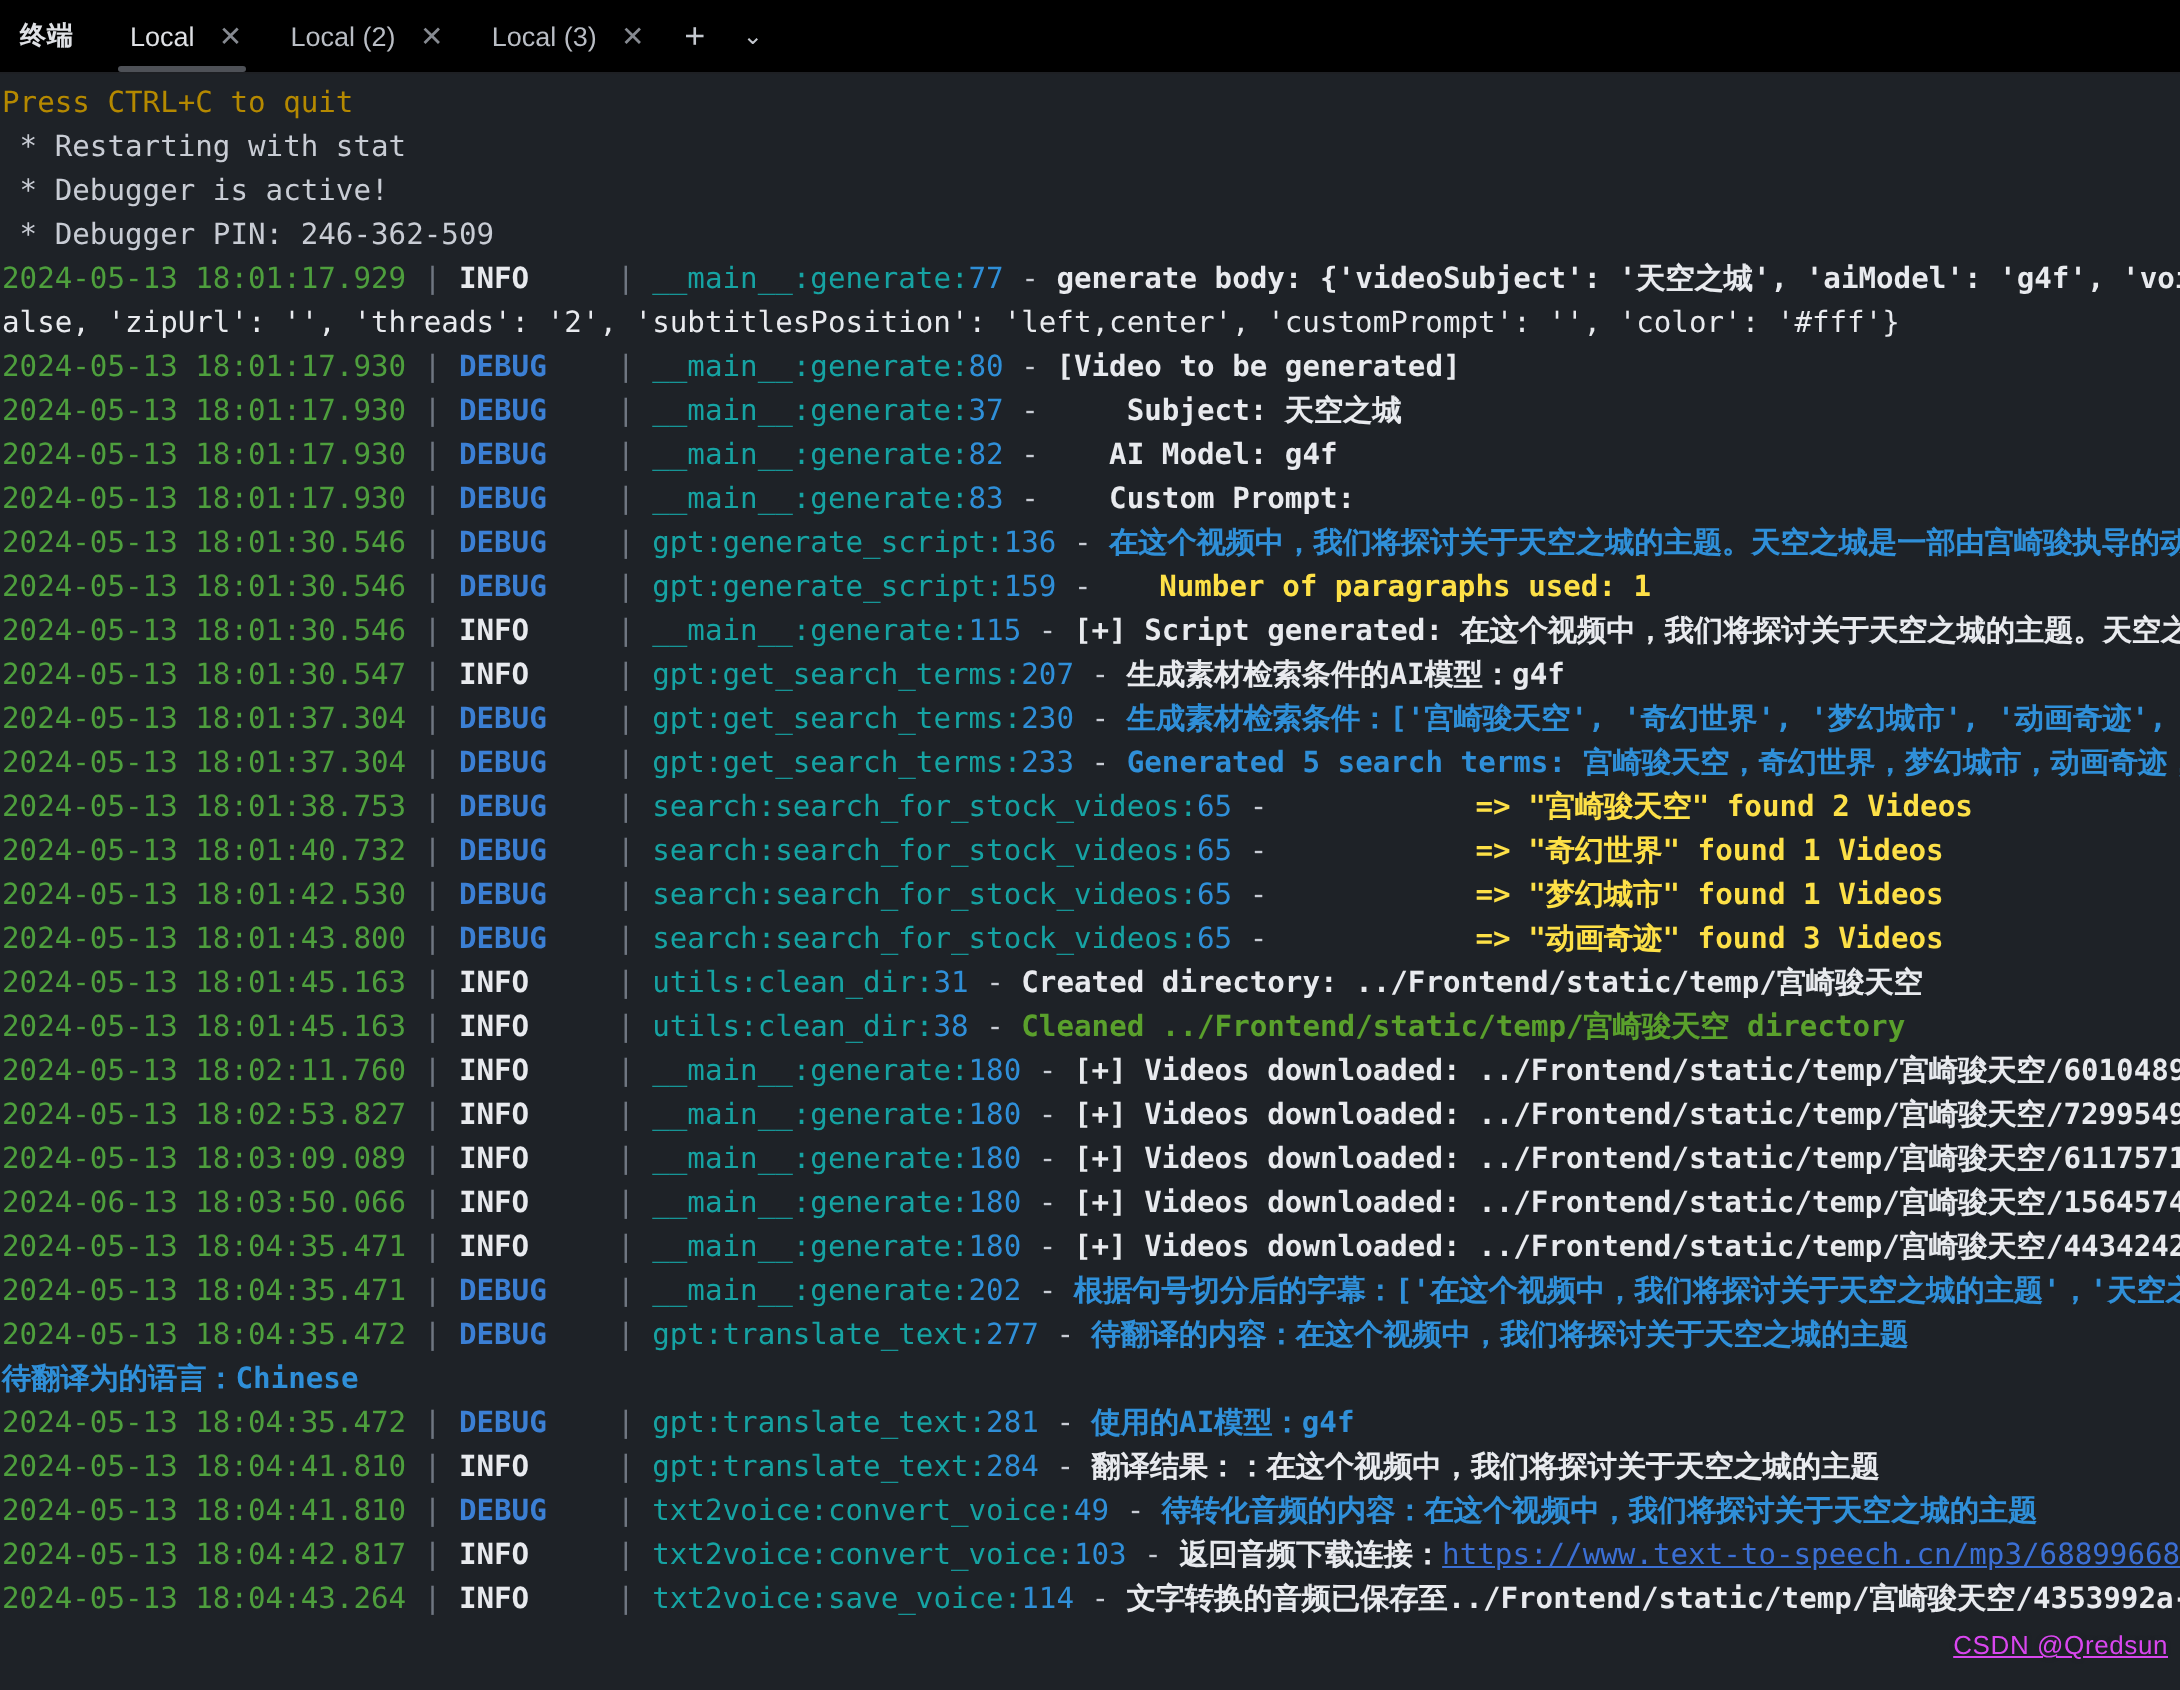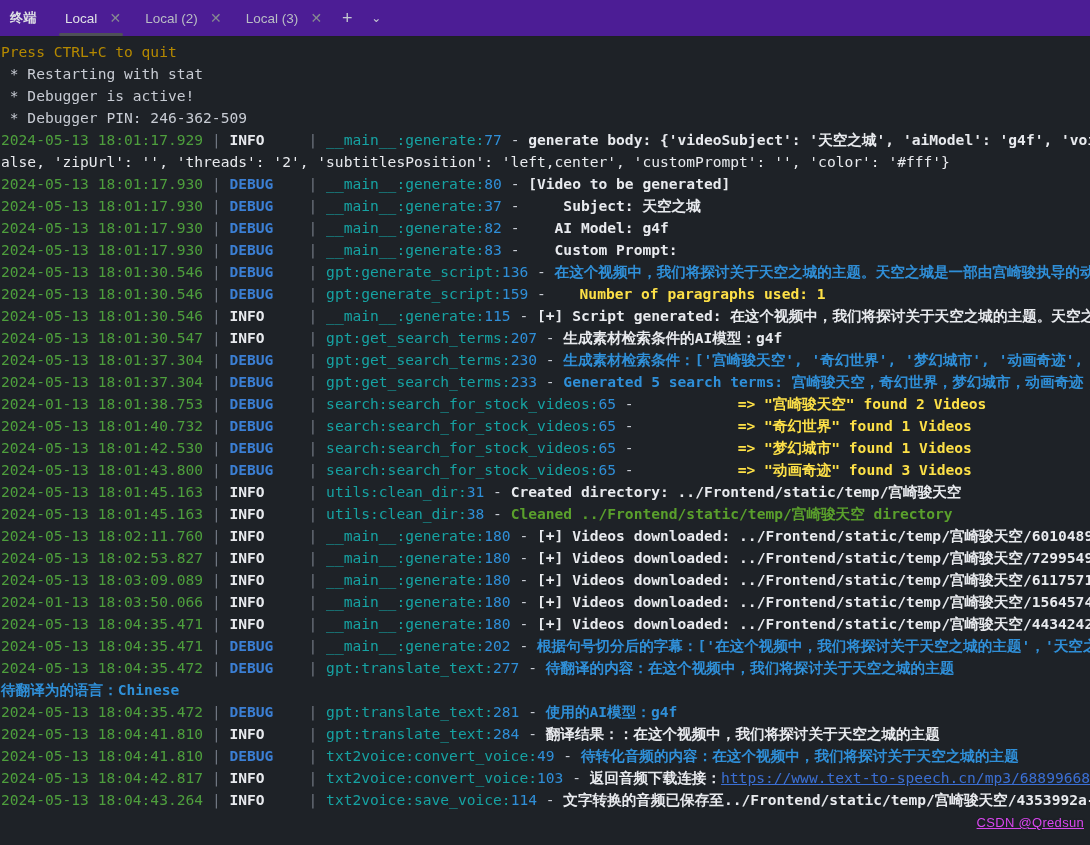--- a/index.html
+++ b/index.html
@@ -9,21 +9,21 @@
   }
   body {
     width: 1090px;
     height: 845px;
     overflow: hidden;
     font-family: "DejaVu Sans Mono", "Liberation Mono", monospace;
   }
   
   .tabbar {
     height: 36px;
-    background: #4c1d95;
+    background: #000000;
     display: flex;
     align-items: stretch;
     border-bottom: 1px solid #1e2024;
     font-family: "Liberation Sans", sans-serif;
     overflow: hidden;
   }
   .tool-label {
     display: flex;
     align-items: center;
     padding: 0 14px 0 10px;
@@ -147,30 +147,30 @@
       <div class="line"><span class="ts">2024-05-13 18:01:17.930</span><span class="sep"> | </span><span class="lvl-debug">DEBUG   </span><span class="sep"> | </span><span class="src">__main__:generate:</span><span class="srcnum">80</span><span class="dash"> - </span><span class="msg">[Video to be generated]</span></div>
       <div class="line"><span class="ts">2024-05-13 18:01:17.930</span><span class="sep"> | </span><span class="lvl-debug">DEBUG   </span><span class="sep"> | </span><span class="src">__main__:generate:</span><span class="srcnum">37</span><span class="dash"> - </span><span class="msg">    Subject: 天空之城</span></div>
       <div class="line"><span class="ts">2024-05-13 18:01:17.930</span><span class="sep"> | </span><span class="lvl-debug">DEBUG   </span><span class="sep"> | </span><span class="src">__main__:generate:</span><span class="srcnum">82</span><span class="dash"> - </span><span class="msg">   AI Model: g4f</span></div>
       <div class="line"><span class="ts">2024-05-13 18:01:17.930</span><span class="sep"> | </span><span class="lvl-debug">DEBUG   </span><span class="sep"> | </span><span class="src">__main__:generate:</span><span class="srcnum">83</span><span class="dash"> - </span><span class="msg">   Custom Prompt:</span></div>
       <div class="line"><span class="ts">2024-05-13 18:01:30.546</span><span class="sep"> | </span><span class="lvl-debug">DEBUG   </span><span class="sep"> | </span><span class="src">gpt:generate_script:</span><span class="srcnum">136</span><span class="dash"> - </span><span class="msg-b">在这个视频中，我们将探讨关于天空之城的主题。天空之城是一部由宫崎骏执导的动</span></div>
       <div class="line"><span class="ts">2024-05-13 18:01:30.546</span><span class="sep"> | </span><span class="lvl-debug">DEBUG   </span><span class="sep"> | </span><span class="src">gpt:generate_script:</span><span class="srcnum">159</span><span class="dash"> - </span><span class="msg-teal">Number of paragraphs used: 1</span></div>
       <div class="line"><span class="ts">2024-05-13 18:01:30.546</span><span class="sep"> | </span><span class="lvl-info">INFO    </span><span class="sep"> | </span><span class="src">__main__:generate:</span><span class="srcnum">115</span><span class="dash"> - </span><span class="msg">[+] Script generated: 在这个视频中，我们将探讨关于天空之城的主题。天空之城是</span></div>
       <div class="line"><span class="ts">2024-05-13 18:01:30.547</span><span class="sep"> | </span><span class="lvl-info">INFO    </span><span class="sep"> | </span><span class="src">gpt:get_search_terms:</span><span class="srcnum">207</span><span class="dash"> - </span><span class="msg">生成素材检索条件的AI模型：g4f</span></div>
       <div class="line"><span class="ts">2024-05-13 18:01:37.304</span><span class="sep"> | </span><span class="lvl-debug">DEBUG   </span><span class="sep"> | </span><span class="src">gpt:get_search_terms:</span><span class="srcnum">230</span><span class="dash"> - </span><span class="msg-b">生成素材检索条件：['宫崎骏天空', '奇幻世界', '梦幻城市', '动画奇迹', '幻</span></div>
       <div class="line"><span class="ts">2024-05-13 18:01:37.304</span><span class="sep"> | </span><span class="lvl-debug">DEBUG   </span><span class="sep"> | </span><span class="src">gpt:get_search_terms:</span><span class="srcnum">233</span><span class="dash"> - </span><span class="msg-b">Generated 5 search terms: 宫崎骏天空，奇幻世界，梦幻城市，动画奇迹，幻想</span></div>
-      <div class="line"><span class="ts">2024-01-13 18:01:38.753</span><span class="sep"> | </span><span class="lvl-debug">DEBUG   </span><span class="sep"> | </span><span class="src">search:search_for_stock_videos:</span><span class="srcnum">65</span><span class="dash"> - </span><span class="msg-teal">        =&gt; "宫崎骏天空" found 2 Videos</span></div>
+      <div class="line"><span class="ts">2024-05-13 18:01:38.753</span><span class="sep"> | </span><span class="lvl-debug">DEBUG   </span><span class="sep"> | </span><span class="src">search:search_for_stock_videos:</span><span class="srcnum">65</span><span class="dash"> - </span><span class="msg-teal">        =&gt; "宫崎骏天空" found 2 Videos</span></div>
       <div class="line"><span class="ts">2024-05-13 18:01:40.732</span><span class="sep"> | </span><span class="lvl-debug">DEBUG   </span><span class="sep"> | </span><span class="src">search:search_for_stock_videos:</span><span class="srcnum">65</span><span class="dash"> - </span><span class="msg-teal">        =&gt; "奇幻世界" found 1 Videos</span></div>
       <div class="line"><span class="ts">2024-05-13 18:01:42.530</span><span class="sep"> | </span><span class="lvl-debug">DEBUG   </span><span class="sep"> | </span><span class="src">search:search_for_stock_videos:</span><span class="srcnum">65</span><span class="dash"> - </span><span class="msg-teal">        =&gt; "梦幻城市" found 1 Videos</span></div>
       <div class="line"><span class="ts">2024-05-13 18:01:43.800</span><span class="sep"> | </span><span class="lvl-debug">DEBUG   </span><span class="sep"> | </span><span class="src">search:search_for_stock_videos:</span><span class="srcnum">65</span><span class="dash"> - </span><span class="msg-teal">        =&gt; "动画奇迹" found 3 Videos</span></div>
       <div class="line"><span class="ts">2024-05-13 18:01:45.163</span><span class="sep"> | </span><span class="lvl-info">INFO    </span><span class="sep"> | </span><span class="src">utils:clean_dir:</span><span class="srcnum">31</span><span class="dash"> - </span><span class="msg">Created directory: ../Frontend/static/temp/宫崎骏天空</span></div>
       <div class="line"><span class="ts">2024-05-13 18:01:45.163</span><span class="sep"> | </span><span class="lvl-info">INFO    </span><span class="sep"> | </span><span class="src">utils:clean_dir:</span><span class="srcnum">38</span><span class="dash"> - </span><span class="msg-green">Cleaned ../Frontend/static/temp/宫崎骏天空 directory</span></div>
       <div class="line"><span class="ts">2024-05-13 18:02:11.760</span><span class="sep"> | </span><span class="lvl-info">INFO    </span><span class="sep"> | </span><span class="src">__main__:generate:</span><span class="srcnum">180</span><span class="dash"> - </span><span class="msg">[+] Videos downloaded: ../Frontend/static/temp/宫崎骏天空/6010489-uhd_2160_</span></div>
       <div class="line"><span class="ts">2024-05-13 18:02:53.827</span><span class="sep"> | </span><span class="lvl-info">INFO    </span><span class="sep"> | </span><span class="src">__main__:generate:</span><span class="srcnum">180</span><span class="dash"> - </span><span class="msg">[+] Videos downloaded: ../Frontend/static/temp/宫崎骏天空/7299549-uhd_2160_</span></div>
       <div class="line"><span class="ts">2024-05-13 18:03:09.089</span><span class="sep"> | </span><span class="lvl-info">INFO    </span><span class="sep"> | </span><span class="src">__main__:generate:</span><span class="srcnum">180</span><span class="dash"> - </span><span class="msg">[+] Videos downloaded: ../Frontend/static/temp/宫崎骏天空/6117571-uhd_2160_</span></div>
-      <div class="line"><span class="ts">2024-01-13 18:03:50.066</span><span class="sep"> | </span><span class="lvl-info">INFO    </span><span class="sep"> | </span><span class="src">__main__:generate:</span><span class="srcnum">180</span><span class="dash"> - </span><span class="msg">[+] Videos downloaded: ../Frontend/static/temp/宫崎骏天空/15645748-hd_1080_</span></div>
+      <div class="line"><span class="ts">2024-06-13 18:03:50.066</span><span class="sep"> | </span><span class="lvl-info">INFO    </span><span class="sep"> | </span><span class="src">__main__:generate:</span><span class="srcnum">180</span><span class="dash"> - </span><span class="msg">[+] Videos downloaded: ../Frontend/static/temp/宫崎骏天空/15645748-hd_1080_</span></div>
       <div class="line"><span class="ts">2024-05-13 18:04:35.471</span><span class="sep"> | </span><span class="lvl-info">INFO    </span><span class="sep"> | </span><span class="src">__main__:generate:</span><span class="srcnum">180</span><span class="dash"> - </span><span class="msg">[+] Videos downloaded: ../Frontend/static/temp/宫崎骏天空/4434242-uhd_2160_</span></div>
       <div class="line"><span class="ts">2024-05-13 18:04:35.471</span><span class="sep"> | </span><span class="lvl-debug">DEBUG   </span><span class="sep"> | </span><span class="src">__main__:generate:</span><span class="srcnum">202</span><span class="dash"> - </span><span class="msg-b">根据句号切分后的字幕：['在这个视频中，我们将探讨关于天空之城的主题'，'天空之</span></div>
       <div class="line"><span class="ts">2024-05-13 18:04:35.472</span><span class="sep"> | </span><span class="lvl-debug">DEBUG   </span><span class="sep"> | </span><span class="src">gpt:translate_text:</span><span class="srcnum">277</span><span class="dash"> - </span><span class="msg-b">待翻译的内容：在这个视频中，我们将探讨关于天空之城的主题</span></div>
       <div class="line"><span class="msg-b">待翻译为的语言：Chinese</span></div>
       <div class="line"><span class="ts">2024-05-13 18:04:35.472</span><span class="sep"> | </span><span class="lvl-debug">DEBUG   </span><span class="sep"> | </span><span class="src">gpt:translate_text:</span><span class="srcnum">281</span><span class="dash"> - </span><span class="msg-b">使用的AI模型：g4f</span></div>
       <div class="line"><span class="ts">2024-05-13 18:04:41.810</span><span class="sep"> | </span><span class="lvl-info">INFO    </span><span class="sep"> | </span><span class="src">gpt:translate_text:</span><span class="srcnum">284</span><span class="dash"> - </span><span class="msg">翻译结果：：在这个视频中，我们将探讨关于天空之城的主题</span></div>
       <div class="line"><span class="ts">2024-05-13 18:04:41.810</span><span class="sep"> | </span><span class="lvl-debug">DEBUG   </span><span class="sep"> | </span><span class="src">txt2voice:convert_voice:</span><span class="srcnum">49</span><span class="dash"> - </span><span class="msg-b">待转化音频的内容：在这个视频中，我们将探讨关于天空之城的主题</span></div>
       <div class="line"><span class="ts">2024-05-13 18:04:42.817</span><span class="sep"> | </span><span class="lvl-info">INFO    </span><span class="sep"> | </span><span class="src">txt2voice:convert_voice:</span><span class="srcnum">103</span><span class="dash"> - </span><span class="msg">返回音频下载连接：</span><span class="link">https://www.text-to-speech.cn/mp3/688996689_1715594</span></div>
       <div class="line"><span class="ts">2024-05-13 18:04:43.264</span><span class="sep"> | </span><span class="lvl-info">INFO    </span><span class="sep"> | </span><span class="src">txt2voice:save_voice:</span><span class="srcnum">114</span><span class="dash"> - </span><span class="msg">文字转换的音频已保存至../Frontend/static/temp/宫崎骏天空/4353992a-b633-4</span></div>
     </div>

